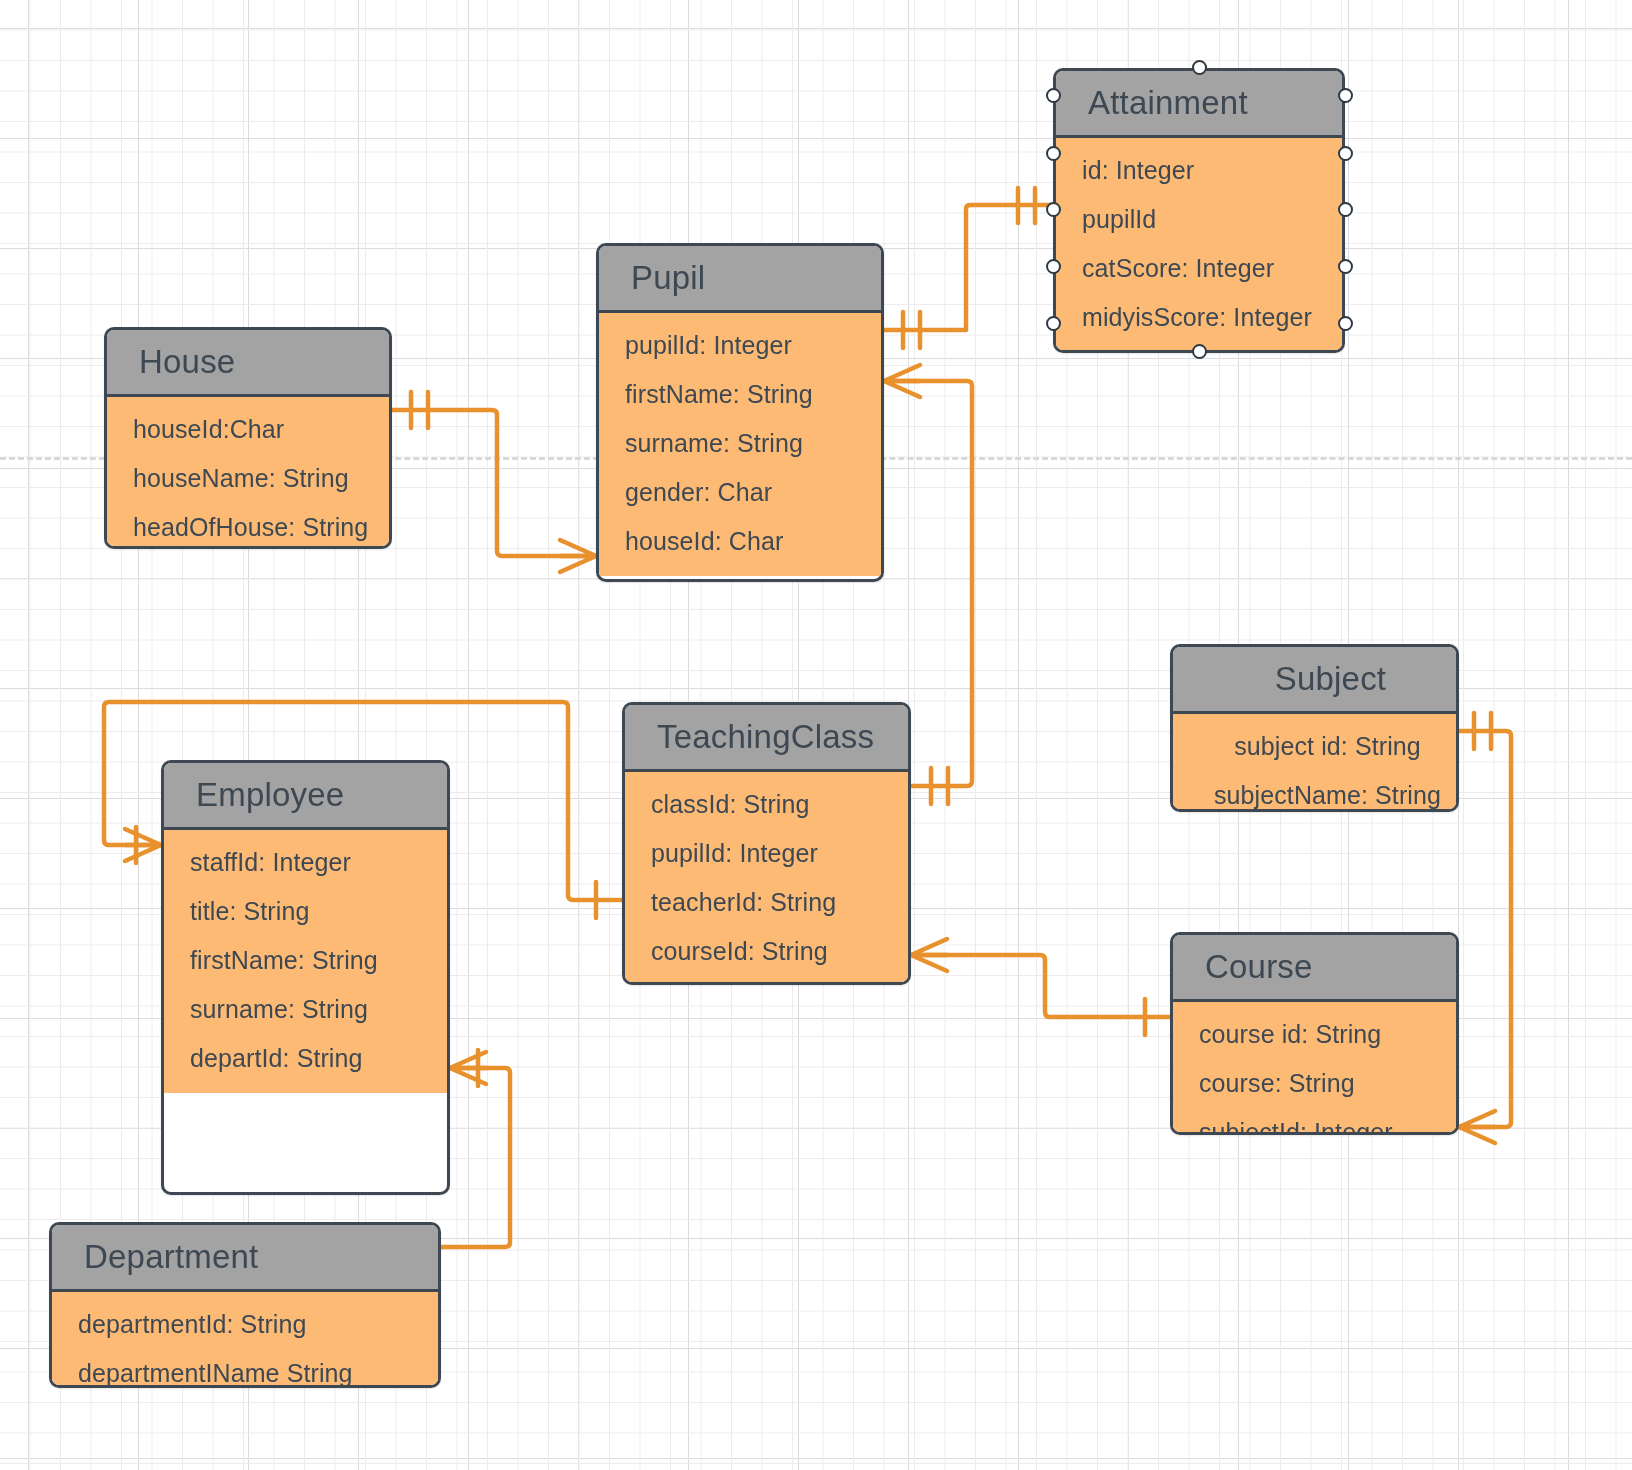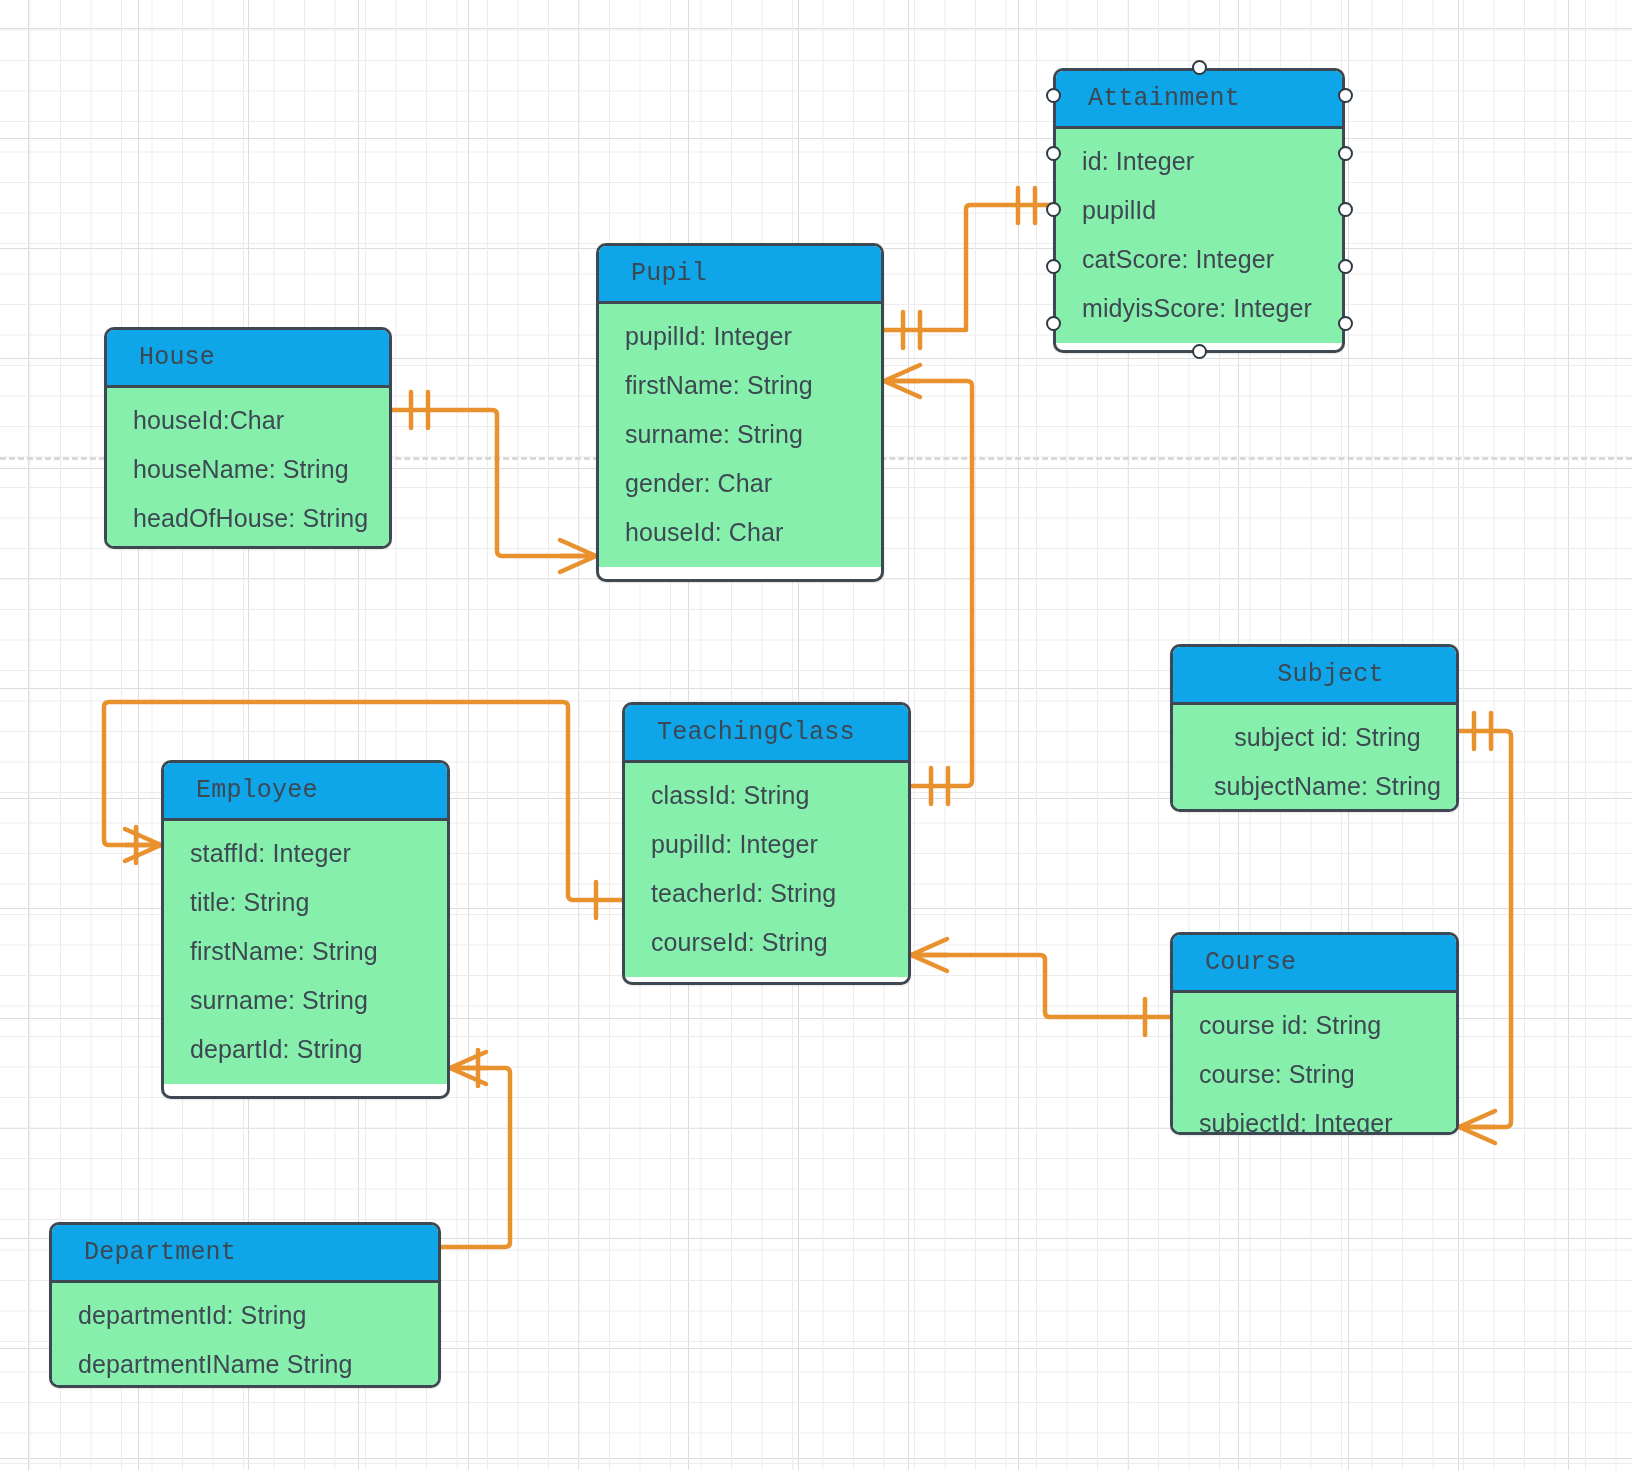--- a/index.html
+++ b/index.html
@@ -44,32 +44,31 @@
   .entity {
     position: absolute;
     border: 3px solid #3d4852;
     border-radius: 10px;
     background: #ffffff;
     box-sizing: border-box;
     box-shadow: 0 1px 2px rgba(0,0,0,0.10);
     overflow: hidden;
   }
   .entity-header {
-    background: #0ea5e9;
+    background: #a3a3a3;
     border-bottom: 3px solid #3d4852;
     color: #3d4852;
-    font-size: 25px;
+    font-size: 33px;
     padding: 13px 0 13px 32px;
     letter-spacing: 0.2px;
     box-sizing: border-box;
-    font-family: Liberation Mono, monospace;
   }
   .entity-body {
     padding: 8px 0 10px 0;
-    background: #86efac;
+    background: #fdba74;
   }
   .attr-row {
     color: #3d4852;
     font-size: 25px;
     padding: 10px 0 10px 26px;
     white-space: nowrap;
     letter-spacing: 0.1px;
   }
   .handle {
     position: absolute;
@@ -195,21 +194,21 @@
   <div class="entity" style="left:622px; top:702px; width:289px; height:283px;">
     <div class="entity-header">TeachingClass</div>
     <div class="entity-body">
       <div class="attr-row">classId: String</div>
       <div class="attr-row">pupilId: Integer</div>
       <div class="attr-row">teacherId: String</div>
       <div class="attr-row">courseId: String</div>
     </div>
   </div>
 
-  <div class="entity" style="left:161px; top:760px; width:289px; height:339px;">
+  <div class="entity" style="left:161px; top:760px; width:289px; height:435px;">
     <div class="entity-header">Employee</div>
     <div class="entity-body">
       <div class="attr-row">staffId: Integer</div>
       <div class="attr-row">title: String</div>
       <div class="attr-row">firstName: String</div>
       <div class="attr-row">surname: String</div>
       <div class="attr-row">departId: String</div>
     </div>
   </div>
 

